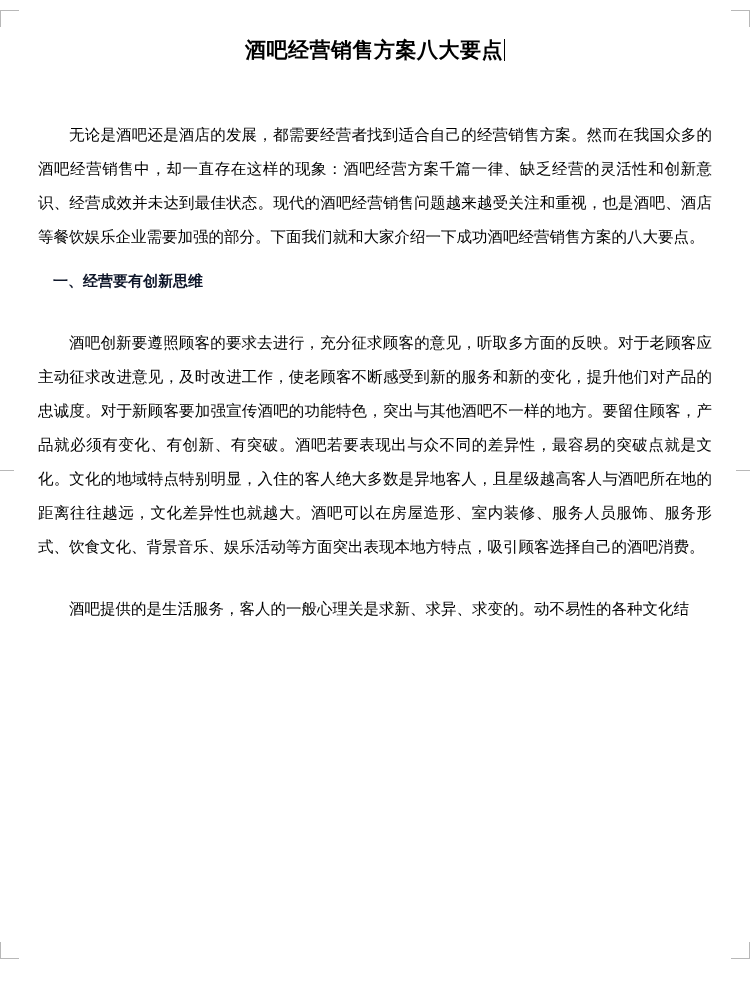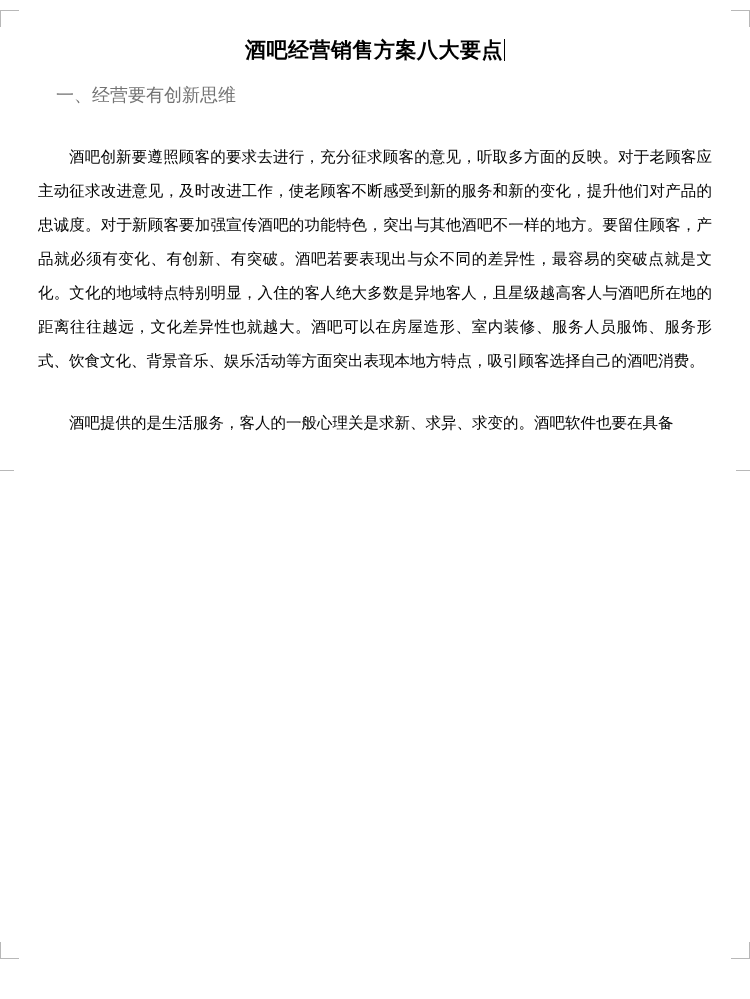--- a/index.html
+++ b/index.html
@@ -67,26 +67,26 @@
     text-justify: inter-ideograph;
   }
   .para {
     margin: 0;
     text-indent: 2em;
   }
   .para.first { margin-top: 54px; }
   .para.sp { margin-top: 28px; }
 
   .heading {
-    font-size: 18px;
+    font-size: 15px;
     line-height: 34px;
-    font-weight: normal;
+    font-weight: bold;
     text-indent: 1em;
     margin: 10px 0 2px 0;
-    color: #737373;
+    color: #0f172a;
   }
 
   .clip-bottom {
     overflow: hidden;
   }
 </style>
 </head>
 <body>
 
 <div class="page">
@@ -97,23 +97,24 @@
   <div class="crop mr"></div>
   <div class="crop bl"></div>
   <div class="crop br"></div>
 
   <div class="sheet">
 
     <h1 class="doc-title"><span>酒吧经营销售方案八大要点</span><span class="caret"></span></h1>
 
     <div class="body-text">
 
+      <p class="para first">无论是酒吧还是酒店的发展，都需要经营者找到适合自己的经营销售方案。然而在我国众多的酒吧经营销售中，却一直存在这样的现象：酒吧经营方案千篇一律、缺乏经营的灵活性和创新意识、经营成效并未达到最佳状态。现代的酒吧经营销售问题越来越受关注和重视，也是酒吧、酒店等餐饮娱乐企业需要加强的部分。下面我们就和大家介绍一下成功酒吧经营销售方案的八大要点。</p>
 
       <p class="heading">一、经营要有创新思维</p>
 
 
       <p class="para sp">酒吧创新要遵照顾客的要求去进行，充分征求顾客的意见，听取多方面的反映。对于老顾客应主动征求改进意见，及时改进工作，使老顾客不断感受到新的服务和新的变化，提升他们对产品的忠诚度。对于新顾客要加强宣传酒吧的功能特色，突出与其他酒吧不一样的地方。要留住顾客，产品就必须有变化、有创新、有突破。酒吧若要表现出与众不同的差异性，最容易的突破点就是文化。文化的地域特点特别明显，入住的客人绝大多数是异地客人，且星级越高客人与酒吧所在地的距离往往越远，文化差异性也就越大。酒吧可以在房屋造形、室内装修、服务人员服饰、服务形式、饮食文化、背景音乐、娱乐活动等方面突出表现本地方特点，吸引顾客选择自己的酒吧消费。</p>
 
-      <p class="para sp clip-bottom">酒吧提供的是生活服务，客人的一般心理关是求新、求异、求变的。酒吧软件也要在具备</p>
+      <p class="para sp clip-bottom">酒吧提供的是生活服务，客人的一般心理关是求新、求异、求变的。动不易性的各种文化结</p>
 
     </div>
   </div>
 </div>
 
 </body></html>

